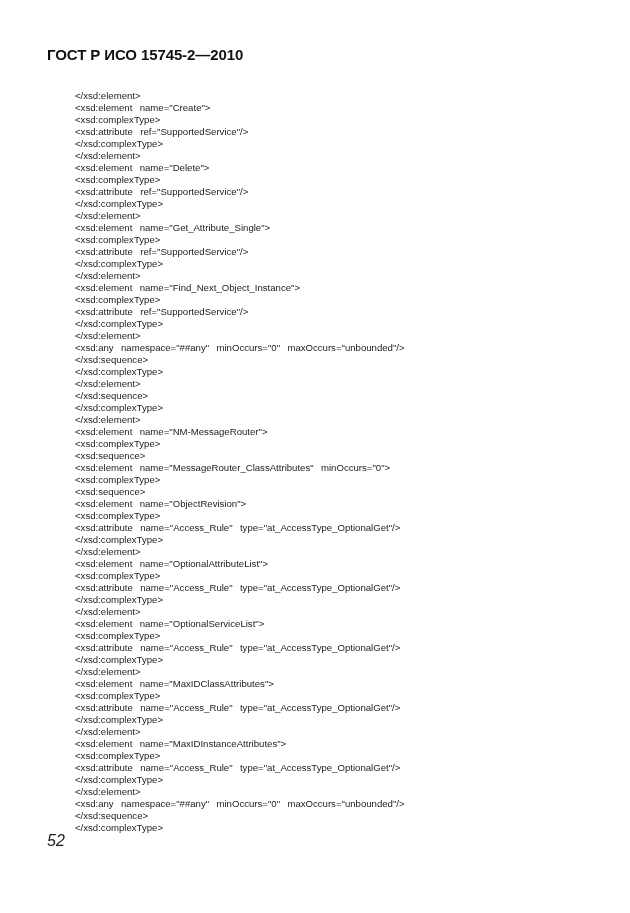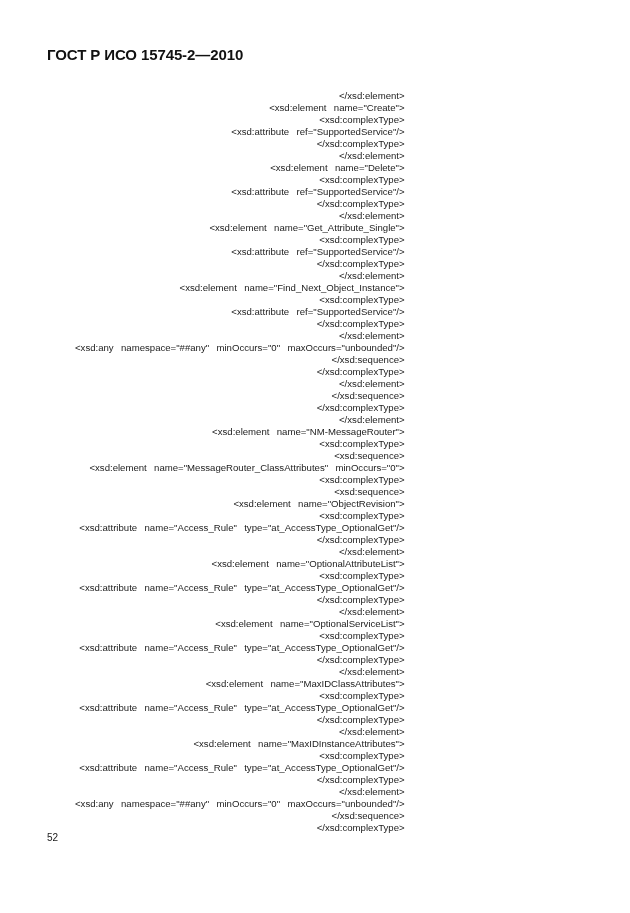--- a/index.html
+++ b/index.html
@@ -1,20 +1,20 @@
 <!DOCTYPE html>
 <html><head>
 <meta charset="utf-8">
 <style>
   html, body { margin: 0; padding: 0; background: #ffffff; }
   body { width: 630px; height: 913px; position: relative; overflow: hidden; font-family: "Liberation Sans", sans-serif; color: #1a1a1a; }
   .header { position: absolute; left: 47px; top: 46px; font-size: 15px; font-weight: bold; letter-spacing: -0.1px; color: #111; }
-  .code { position: absolute; left: 75px; top: 90px; font-size: 9.6px; line-height: 12px; white-space: pre; color: #1c1c1c; text-align: right; }
+  .code { position: absolute; left: 75px; top: 90px; font-size: 9.6px; line-height: 12px; white-space: pre; color: #1c1c1c; }
   .code .line { display: block; height: 12px; word-spacing: 1px; }
-  .page-num { position: absolute; left: 47px; top: 832px; font-size: 10px; color: #1a1a1a; }
+  .page-num { position: absolute; left: 47px; top: 832px; font-size: 16px; color: #1a1a1a; font-style: italic; }
 </style>
 </head>
 <body>
 
 <div class="header">ГОСТ Р ИСО 15745-2—2010</div>
 
 <div class="code" id="code-block"><span class="line">&lt;/xsd:element&gt;</span><span class="line">&lt;xsd:element  name="Create"&gt;</span><span class="line">&lt;xsd:complexType&gt;</span><span class="line">&lt;xsd:attribute  ref="SupportedService"/&gt;</span><span class="line">&lt;/xsd:complexType&gt;</span><span class="line">&lt;/xsd:element&gt;</span><span class="line">&lt;xsd:element  name="Delete"&gt;</span><span class="line">&lt;xsd:complexType&gt;</span><span class="line">&lt;xsd:attribute  ref="SupportedService"/&gt;</span><span class="line">&lt;/xsd:complexType&gt;</span><span class="line">&lt;/xsd:element&gt;</span><span class="line">&lt;xsd:element  name="Get_Attribute_Single"&gt;</span><span class="line">&lt;xsd:complexType&gt;</span><span class="line">&lt;xsd:attribute  ref="SupportedService"/&gt;</span><span class="line">&lt;/xsd:complexType&gt;</span><span class="line">&lt;/xsd:element&gt;</span><span class="line">&lt;xsd:element  name="Find_Next_Object_Instance"&gt;</span><span class="line">&lt;xsd:complexType&gt;</span><span class="line">&lt;xsd:attribute  ref="SupportedService"/&gt;</span><span class="line">&lt;/xsd:complexType&gt;</span><span class="line">&lt;/xsd:element&gt;</span><span class="line">&lt;xsd:any  namespace="##any"  minOccurs="0"  maxOccurs="unbounded"/&gt;</span><span class="line">&lt;/xsd:sequence&gt;</span><span class="line">&lt;/xsd:complexType&gt;</span><span class="line">&lt;/xsd:element&gt;</span><span class="line">&lt;/xsd:sequence&gt;</span><span class="line">&lt;/xsd:complexType&gt;</span><span class="line">&lt;/xsd:element&gt;</span><span class="line">&lt;xsd:element  name="NM-MessageRouter"&gt;</span><span class="line">&lt;xsd:complexType&gt;</span><span class="line">&lt;xsd:sequence&gt;</span><span class="line">&lt;xsd:element  name="MessageRouter_ClassAttributes"  minOccurs="0"&gt;</span><span class="line">&lt;xsd:complexType&gt;</span><span class="line">&lt;xsd:sequence&gt;</span><span class="line">&lt;xsd:element  name="ObjectRevision"&gt;</span><span class="line">&lt;xsd:complexType&gt;</span><span class="line">&lt;xsd:attribute  name="Access_Rule"  type="at_AccessType_OptionalGet"/&gt;</span><span class="line">&lt;/xsd:complexType&gt;</span><span class="line">&lt;/xsd:element&gt;</span><span class="line">&lt;xsd:element  name="OptionalAttributeList"&gt;</span><span class="line">&lt;xsd:complexType&gt;</span><span class="line">&lt;xsd:attribute  name="Access_Rule"  type="at_AccessType_OptionalGet"/&gt;</span><span class="line">&lt;/xsd:complexType&gt;</span><span class="line">&lt;/xsd:element&gt;</span><span class="line">&lt;xsd:element  name="OptionalServiceList"&gt;</span><span class="line">&lt;xsd:complexType&gt;</span><span class="line">&lt;xsd:attribute  name="Access_Rule"  type="at_AccessType_OptionalGet"/&gt;</span><span class="line">&lt;/xsd:complexType&gt;</span><span class="line">&lt;/xsd:element&gt;</span><span class="line">&lt;xsd:element  name="MaxIDClassAttributes"&gt;</span><span class="line">&lt;xsd:complexType&gt;</span><span class="line">&lt;xsd:attribute  name="Access_Rule"  type="at_AccessType_OptionalGet"/&gt;</span><span class="line">&lt;/xsd:complexType&gt;</span><span class="line">&lt;/xsd:element&gt;</span><span class="line">&lt;xsd:element  name="MaxIDInstanceAttributes"&gt;</span><span class="line">&lt;xsd:complexType&gt;</span><span class="line">&lt;xsd:attribute  name="Access_Rule"  type="at_AccessType_OptionalGet"/&gt;</span><span class="line">&lt;/xsd:complexType&gt;</span><span class="line">&lt;/xsd:element&gt;</span><span class="line">&lt;xsd:any  namespace="##any"  minOccurs="0"  maxOccurs="unbounded"/&gt;</span><span class="line">&lt;/xsd:sequence&gt;</span><span class="line">&lt;/xsd:complexType&gt;</span></div>
 
 <div class="page-num">52</div>
 

